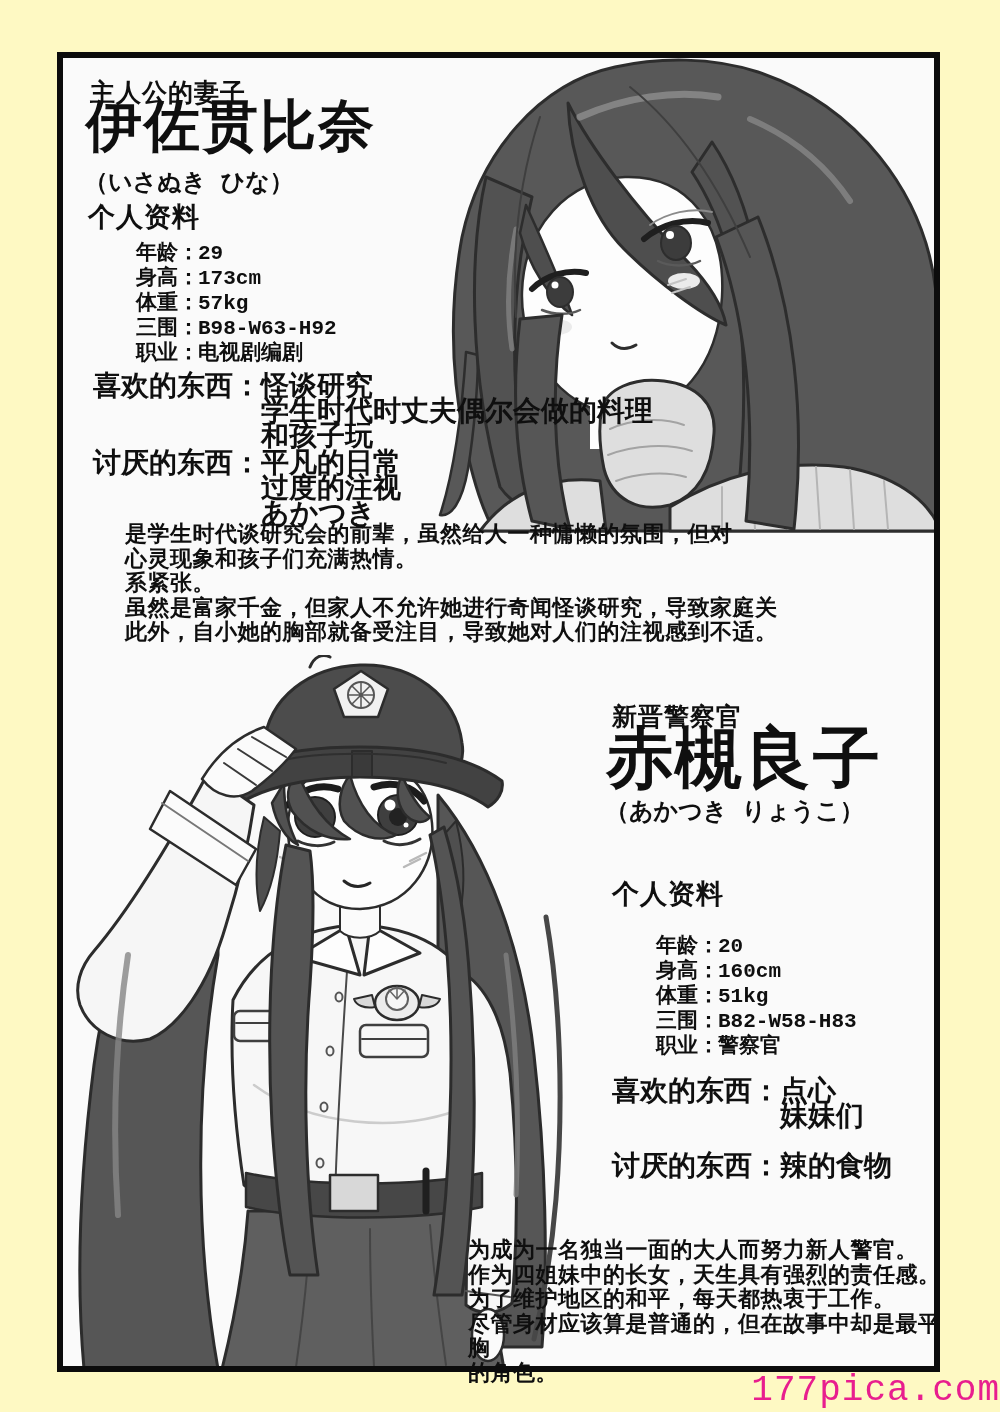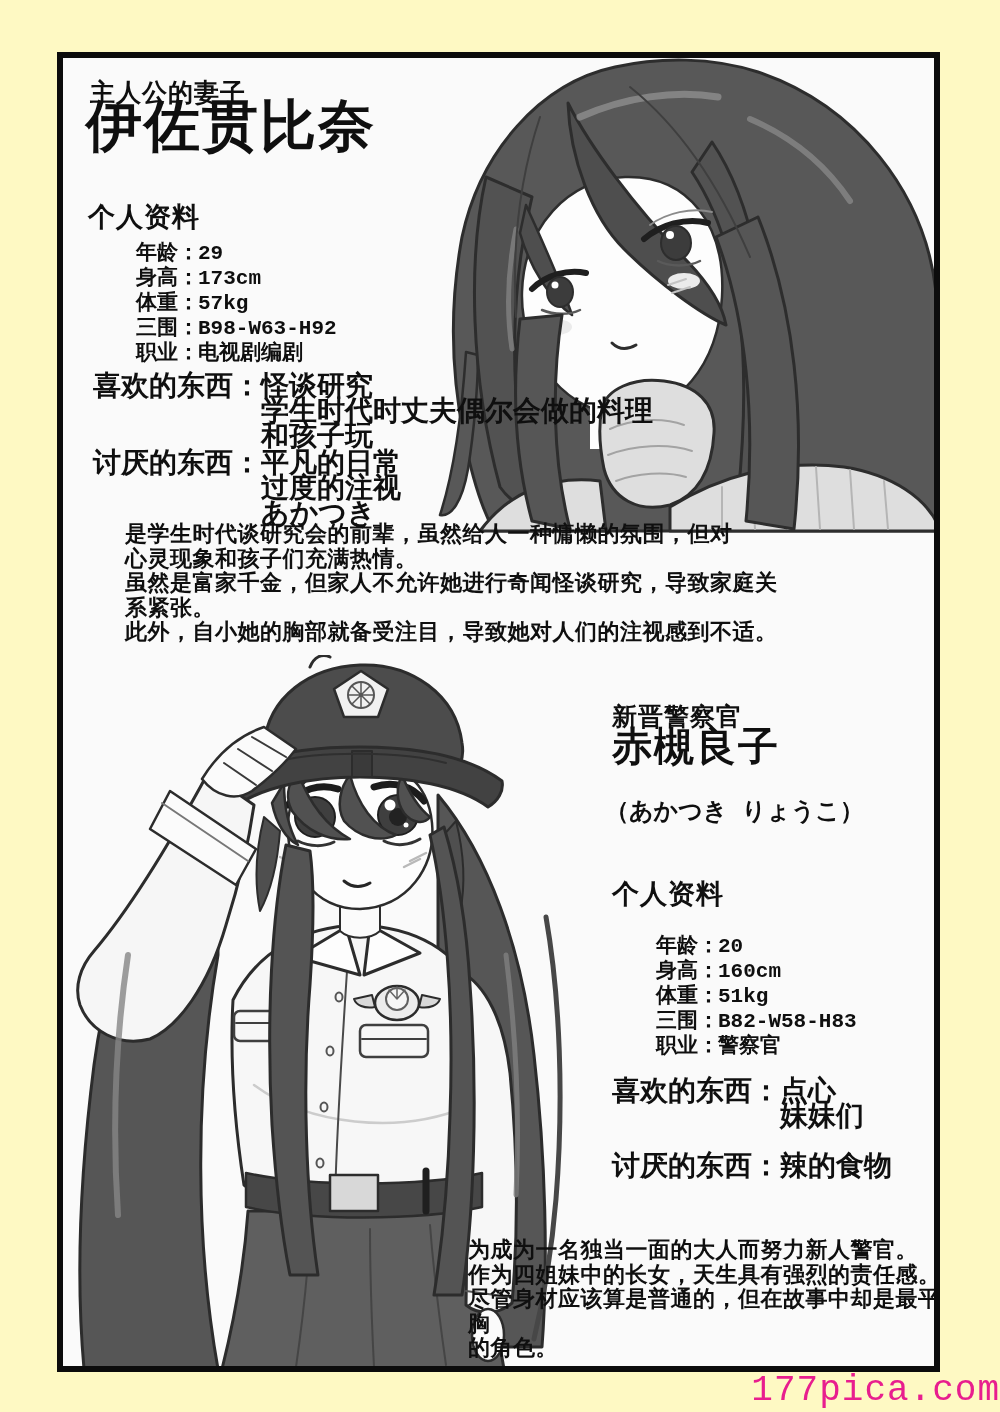--- a/index.html
+++ b/index.html
@@ -7,21 +7,21 @@
         font-family:Liberation Mono, monospace;color:#0f0f0f;}
   .backdrop{position:absolute;left:63px;top:58px;width:871px;height:1308px;background:#fafafa;z-index:1;}
   .frame{position:absolute;left:57px;top:52px;width:883px;height:1320px;border:6px solid #0c0c0c;
          box-sizing:border-box;z-index:50;pointer-events:none;}
   .illo{position:absolute;z-index:10;}
   #illo1{left:420px;top:57px;width:520px;height:478px;}
   #illo2{left:58px;top:655px;width:520px;height:717px;}
   .txt{position:absolute;z-index:20;white-space:nowrap;}
   .role{font-size:25px;font-weight:bold;letter-spacing:1px;}
   .cname{font-size:56px;font-weight:bold;letter-spacing:2px;line-height:1;margin:0;}
-  .cname.big{font-size:40px;margin-left:6px;}
+  .cname.big{font-size:67px;}
   .reading{font-size:24px;font-weight:bold;}
   .heading{font-size:27px;font-weight:bold;letter-spacing:1px;}
   .stats{font-size:21px;font-weight:bold;line-height:25px;}
   .srow{display:flex;margin-left:44px;}
   .slabel{width:62px;flex:none;}
   .kv{display:flex;font-size:28px;font-weight:bold;line-height:25px;}
   .klabel{flex:none;}
   .bio{position:absolute;z-index:20;font-size:22px;font-weight:bold;line-height:24.5px;letter-spacing:0.5px;}
   #bio1{left:81px;top:524px;width:672px;margin-left:44px;}
   #bio2{left:468px;top:1240px;width:480px;}
@@ -141,20 +141,21 @@
       <path d="M104,148 L190,206" stroke="#777777" stroke-width="2"></path>
       <path fill="#fbfbfb" stroke-width="2.5" d="M144,124 C160,98 182,80 206,72 L238,94 C226,110 210,124 194,136 C178,146 158,142 144,124 Z"></path>
       <path d="M166,108 L198,130 M180,94 L214,116 M194,82 L228,102" stroke="#3a3a3a" stroke-width="2"></path>
       <path d="M70,300 C58,380 54,470 60,560" stroke="#868686" stroke-width="6" opacity="0.8"></path>
       <path d="M448,300 C458,380 462,460 458,540" stroke="#808080" stroke-width="5" opacity="0.8"></path>
     </g>
   </svg>
 
   <div id="c1-role" class="txt role">主人公的妻子</div>
   <h1 id="c1-name" class="txt cname">伊佐贯比奈</h1>
+  <div id="c1-reading" class="txt reading">（いさぬき ひな）</div>
   <div id="c1-heading" class="txt heading">个人资料</div>
   <div id="c1-stats" class="txt stats">
     <div class="srow">
         <span class="slabel">年龄：</span>
         <span class="sval">29</span>
       </div>
     <div class="srow">
         <span class="slabel">身高：</span>
         <span class="sval">173cm</span>
       </div>
@@ -183,22 +184,22 @@
     <span class="klabel">讨厌的东西：</span>
     <div class="kvals">
       <div>平凡的日常</div>
       <div>过度的注视</div>
       <div>あかつき</div>
     </div>
   </div>
   <div id="bio1" class="bio">
     <div>是学生时代谈研究会的前辈，虽然给人一种慵懒的氛围，但对</div>
     <div>心灵现象和孩子们充满热情。</div>
+    <div>系紧张。</div>
     <div>虽然是富家千金，但家人不允许她进行奇闻怪谈研究，导致家庭关</div>
-    <div>系紧张。</div>
     <div>此外，自小她的胸部就备受注目，导致她对人们的注视感到不适。</div>
   </div>
 
   <div id="c2-role" class="txt role">新晋警察官</div>
   <h1 id="c2-name" class="txt cname big">赤槻良子</h1>
   <div id="c2-reading" class="txt reading">（あかつき りょうこ）</div>
   <div id="c2-heading" class="txt heading">个人资料</div>
   <div id="c2-stats" class="txt stats">
     <div class="srow">
         <span class="slabel">年龄：</span>
@@ -230,19 +231,20 @@
   </div>
   <div id="c2-dislikes" class="txt kv">
     <span class="klabel">讨厌的东西：</span>
     <div class="kvals">
       <div>辣的食物</div>
     </div>
   </div>
   <div id="bio2" class="bio">
     <div>为成为一名独当一面的大人而努力新人警官。</div>
     <div>作为四姐妹中的长女，天生具有强烈的责任感。</div>
+    <div>为了维护地区的和平，每天都热衷于工作。</div>
     <div>尽管身材应该算是普通的，但在故事中却是最平胸</div>
     <div>的角色。</div>
   </div>
 
   <div class="frame"></div>
   <div class="watermark">177pica.com</div>
 </div>
 
 </body></html>

